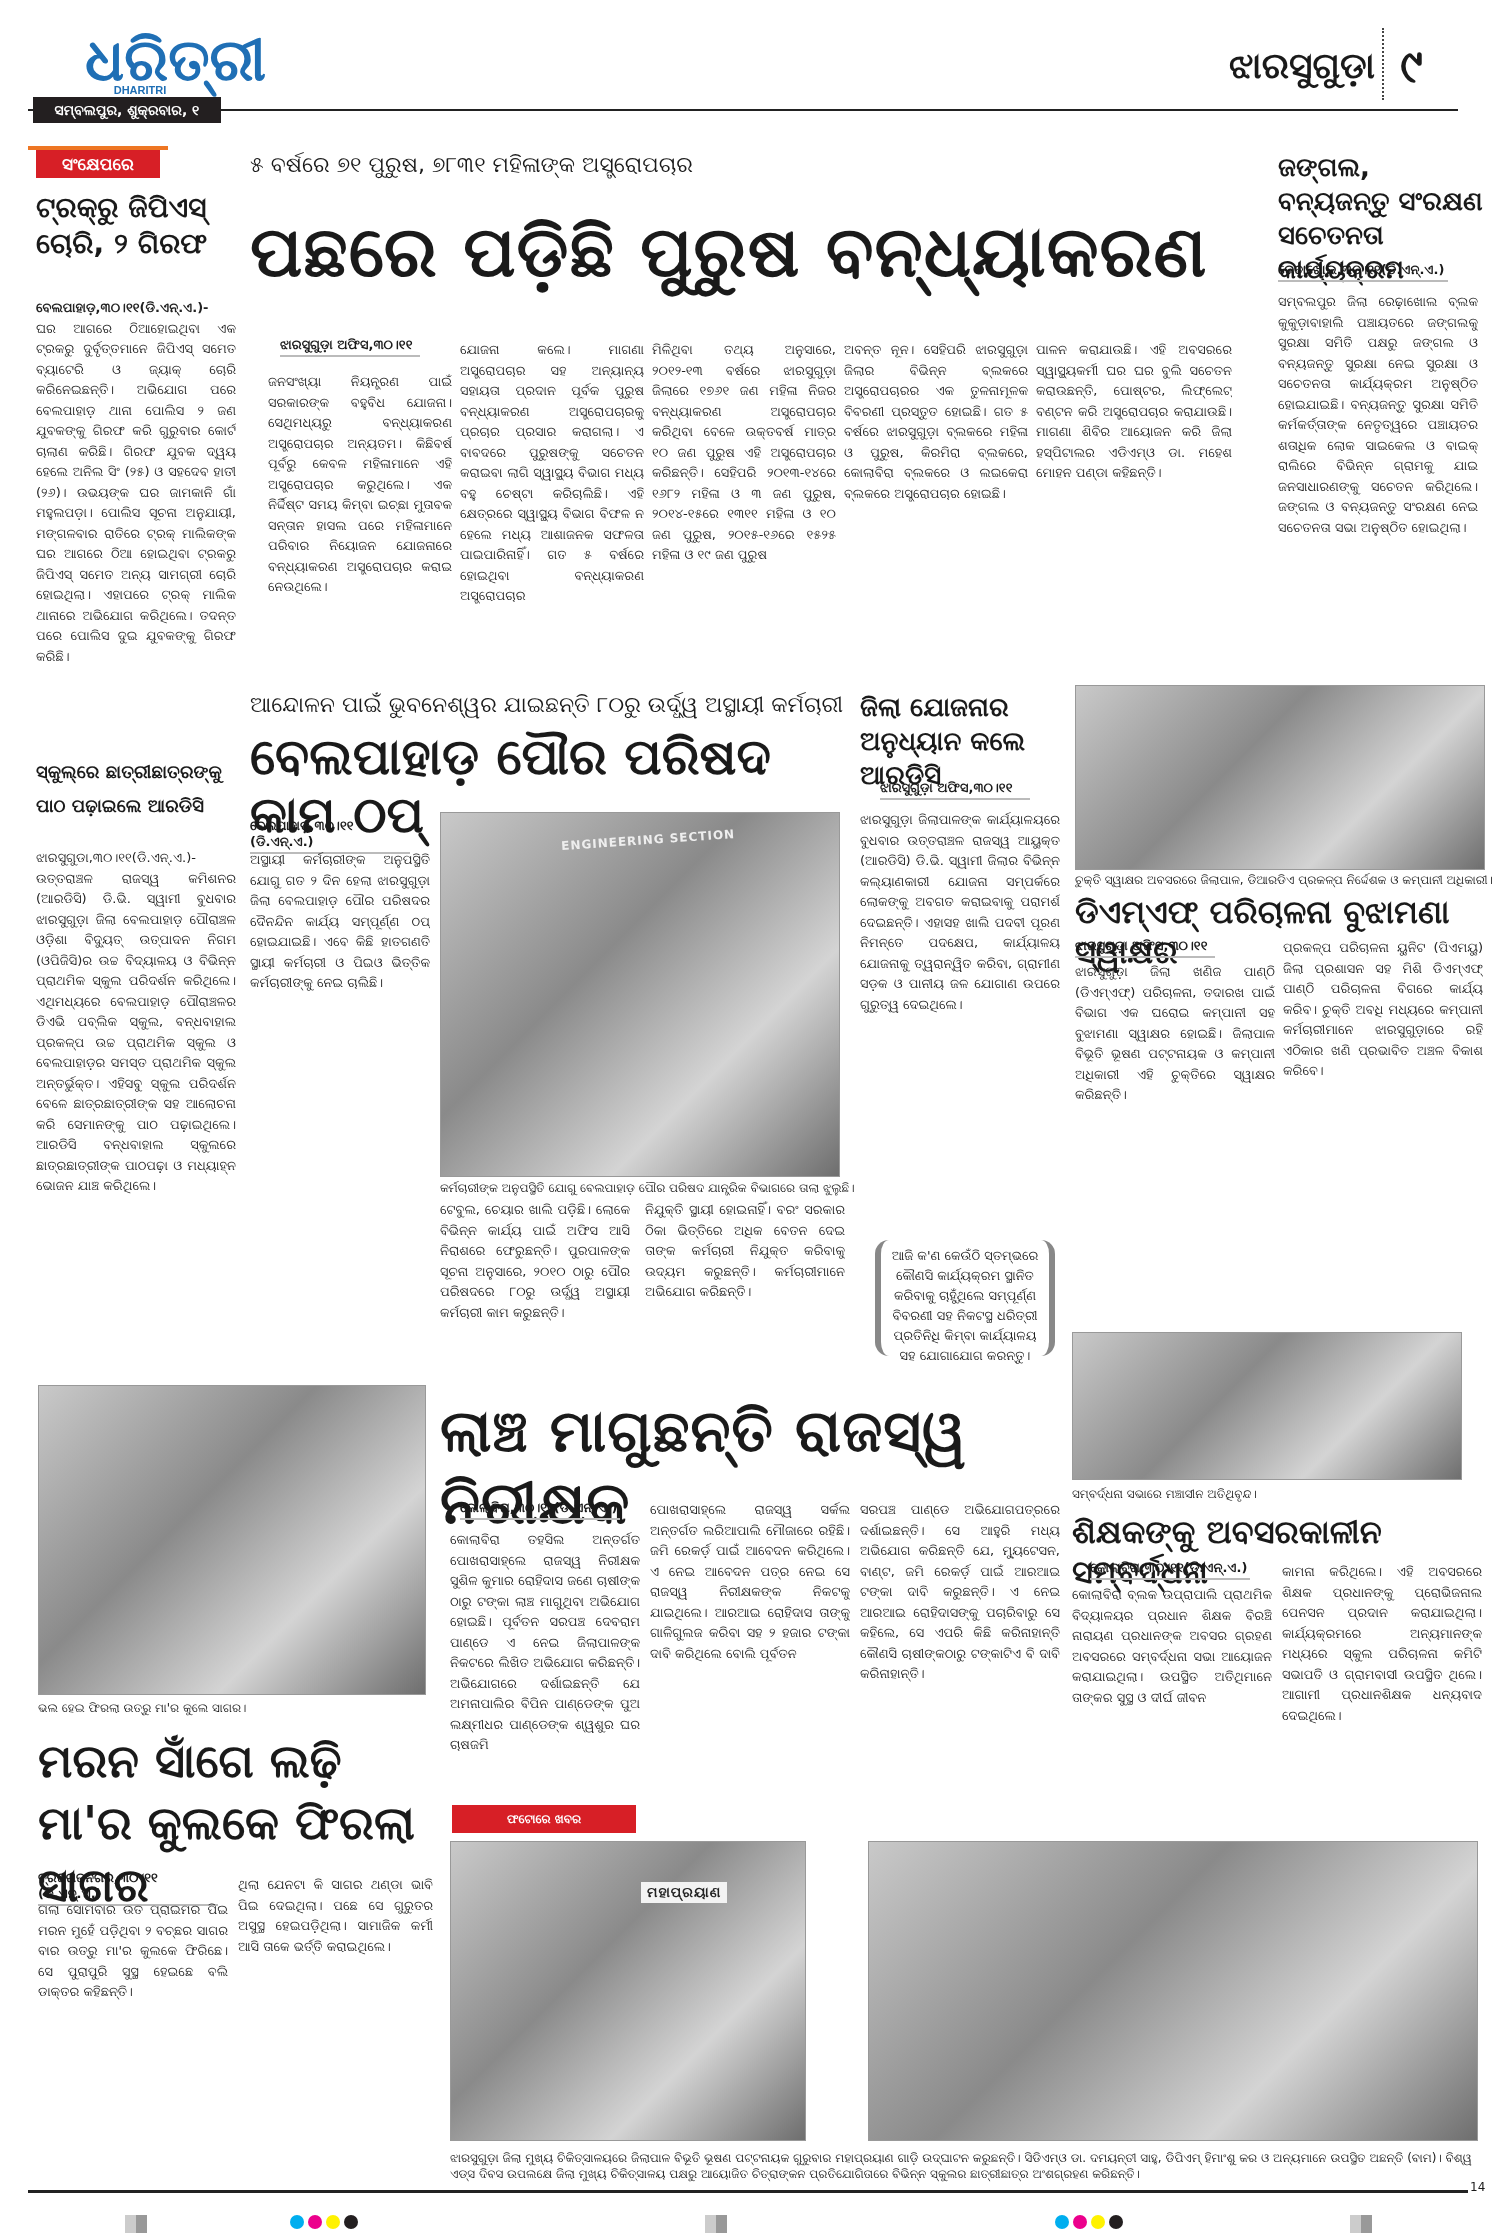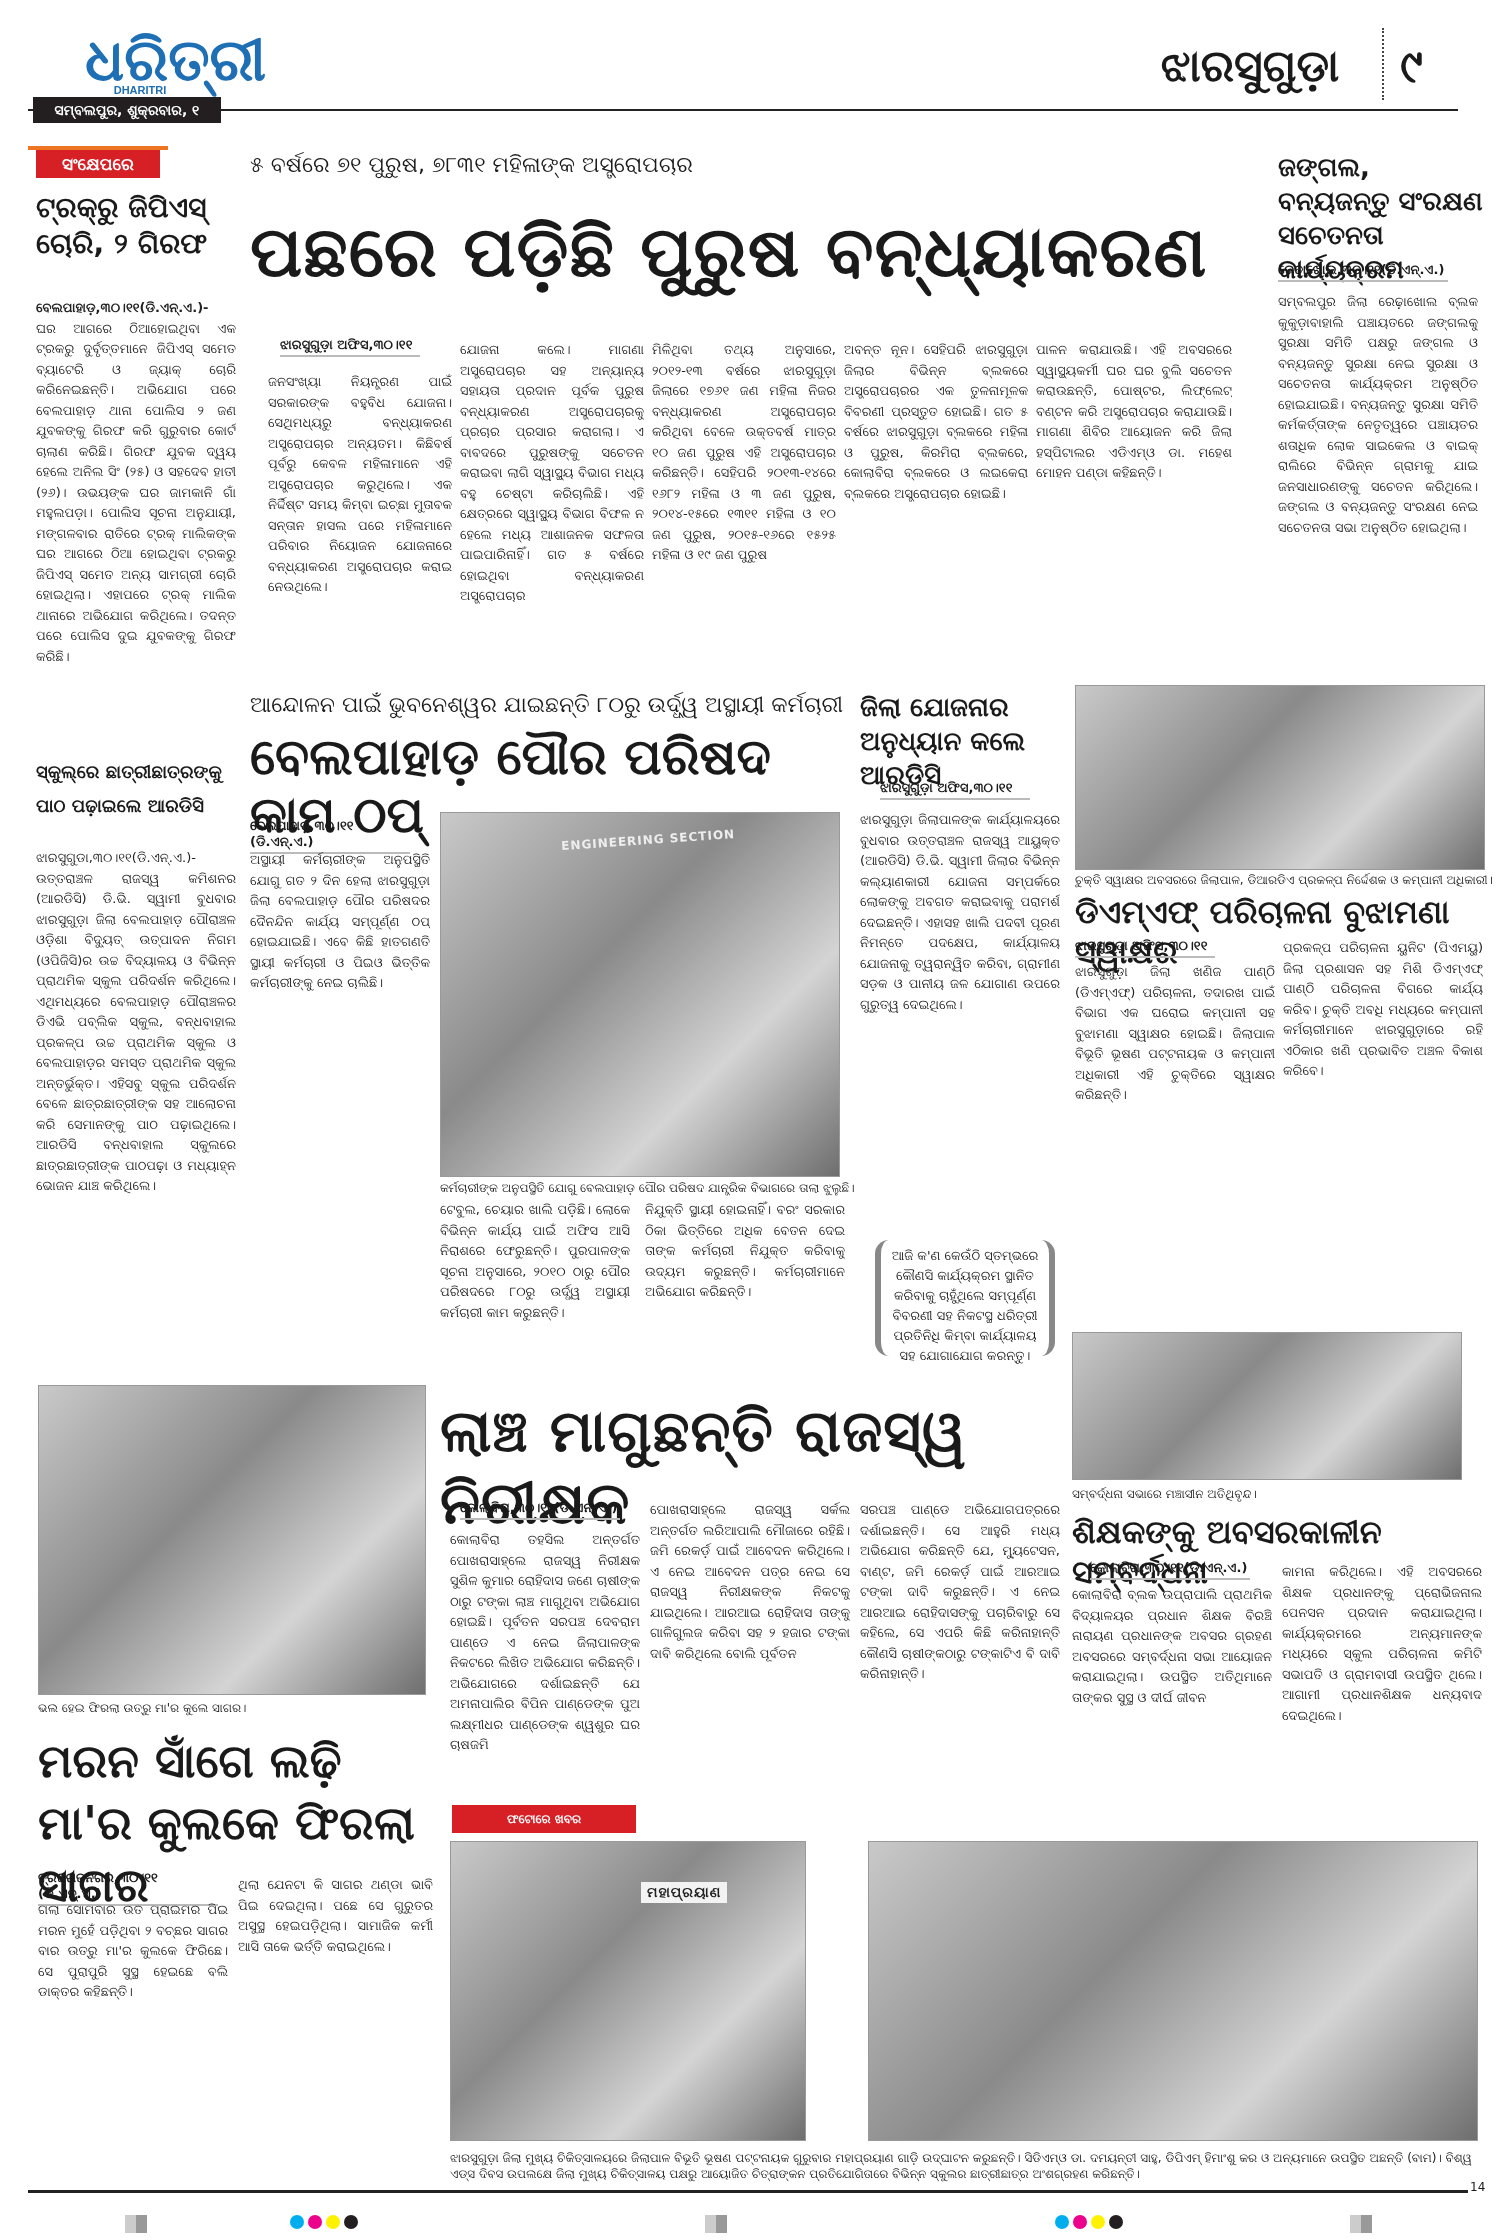--- a/index.html
+++ b/index.html
@@ -3,21 +3,21 @@
 <meta charset="utf-8">
 <style>
 *{box-sizing:border-box;margin:0;padding:0}
 html,body{width:1500px;height:2240px;background:#fff;overflow:hidden}
 body{position:relative;font-family:"DejaVu Sans",sans-serif;color:#1a1a1a}
 .abs{position:absolute}
 .logo{left:85px;top:30px;width:110px;height:70px;color:#1f6fb5;font-family:"DejaVu Serif",serif;font-size:58px;font-weight:bold;line-height:60px;text-align:center}
 .logo-sub{left:95px;top:84px;width:90px;font-size:11px;font-weight:bold;color:#1f6fb5;text-align:center;font-family:"Liberation Sans",sans-serif}
 .dateline{left:33px;top:97px;width:188px;height:26px;background:#231f20;color:#fff;font-size:14px;line-height:26px;text-align:center;font-weight:bold}
 .rule-top{left:28px;top:109px;width:1430px;height:2px;background:#222}
-.section{left:1125px;top:36px;width:250px;font-size:44px;font-weight:bold;text-align:center;line-height:60px}
+.section{left:1125px;top:36px;width:250px;font-size:36px;font-weight:bold;text-align:right;line-height:60px}
 .pgsep{left:1382px;top:28px;width:0;height:72px;border-left:2px dotted #444}
 .pgnum{left:1400px;top:36px;font-size:46px;font-weight:bold;line-height:60px}
 .redtag{background:#d71f26;color:#fff;font-weight:bold;text-align:center}
 .orange{background:#ee7623}
 .kicker{font-size:22px;line-height:30px}
 .h-huge{font-size:70px;font-weight:bold;line-height:80px;letter-spacing:1px}
 .h-big{font-size:50px;font-weight:bold;line-height:58px}
 .h-med{font-size:30px;font-weight:bold;line-height:40px}
 .dl{font-size:13px;font-weight:bold;padding-bottom:2px;border-bottom:2px solid #bbb}
 .body{font-size:13px;line-height:20.5px;text-align:justify;color:#222}

